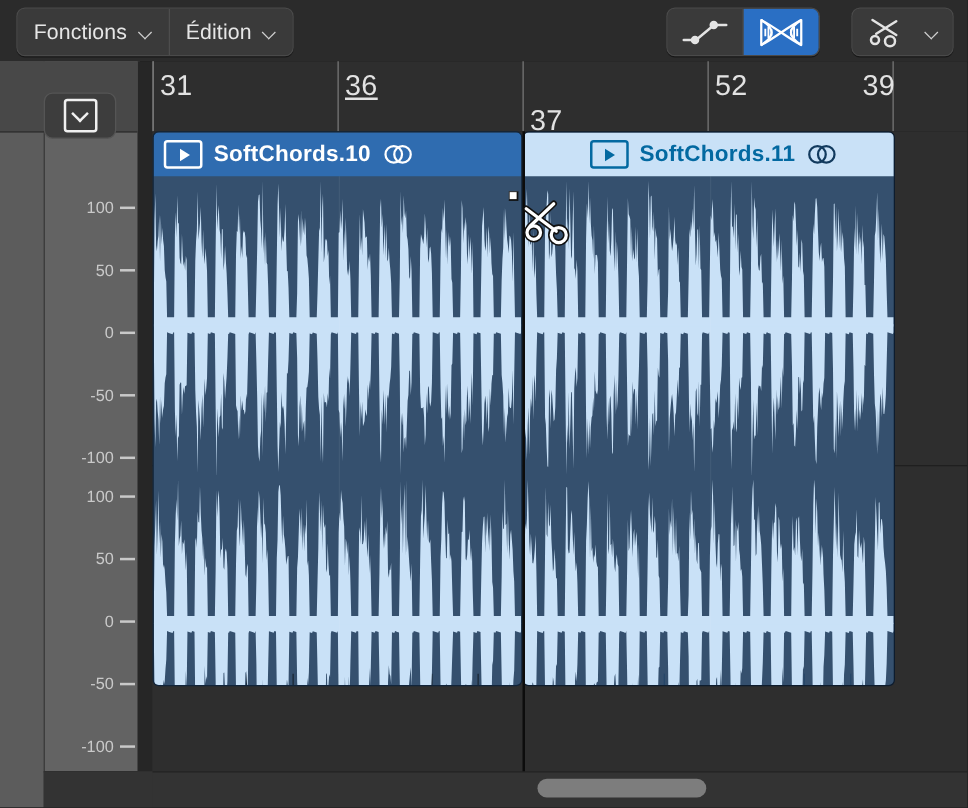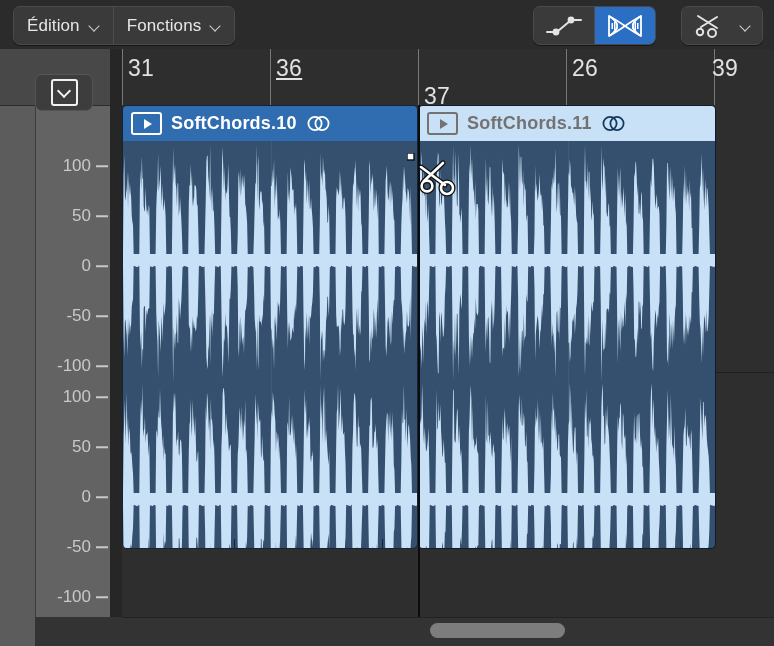--- a/index.html
+++ b/index.html
@@ -37,21 +37,21 @@
               border-bottom:1px solid #2c2c2c;}
   #disclosure-btn{position:absolute;left:35px;top:25px;width:56px;height:35px;
                   background:#3d3d3d;border:1px solid #555;border-radius:7px;
                   display:flex;align-items:center;justify-content:center;}
   #disclosure-inner{width:23px;height:23px;border:2px solid #f0f0f0;border-radius:3px;
                     display:flex;align-items:center;justify-content:center;}
   #disclosure-inner::after{content:"";width:8px;height:8px;margin-top:-3px;
       border-right:2px solid #f0f0f0;border-bottom:2px solid #f0f0f0;transform:rotate(45deg);}
   #gap-col{position:absolute;left:110px;top:49px;width:12px;height:568px;background:#262626;}
 
-  .scale-label{position:absolute;right:20px;color:#c9c9c9;font-size:17px;
+  .scale-label{position:absolute;right:20px;color:#c9c9c9;font-size:13px;
                text-align:right;transform:translateY(-50%);white-space:nowrap;}
   .scale-tick{position:absolute;right:3px;width:12px;height:1.5px;background:#c9c9c9;
               transform:translateY(-50%);}
 
   
   #ruler{position:absolute;left:122px;top:49px;width:652px;height:56px;
          background:#2e2e2e;border-bottom:1px solid #1b1b1b;}
   .bar-line{position:absolute;top:0;width:1px;height:56px;background:#787878;}
   .bar-num{position:absolute;top:6px;color:#e2e2e2;font-size:23px;letter-spacing:.3px;}
   #ruler-leftedge{position:absolute;left:0;top:0;width:1px;height:56px;background:#787878;}
@@ -68,21 +68,21 @@
   .region-head{position:absolute;left:0;top:0;width:100%;height:35px;
                display:flex;align-items:center;box-sizing:border-box;padding-left:8px;gap:9px;}
   #region-0 .region-head{background:#2f6cb0;}
   #region-1 .region-head{background:#c9e1f7;}
   .play-badge{width:27px;height:19px;border:2px solid currentColor;border-radius:3px;
               display:flex;align-items:center;justify-content:center;flex:none;}
   .play-badge::after{content:"";width:0;height:0;margin-left:2px;
       border-left:8px solid currentColor;border-top:5px solid transparent;
       border-bottom:5px solid transparent;}
   #region-0 .region-head,#region-0 .play-badge{color:#ffffff;}
-  #region-1 .region-head,#region-1 .play-badge{color:#737373;}
+  #region-1 .region-head,#region-1 .play-badge{color:#0369a1;justify-content:center;}
   .region-name{font-size:18px;font-weight:bold;letter-spacing:.2px;white-space:nowrap;}
   .stereo-ico{flex:none;}
   .beat-tick{position:absolute;bottom:0;width:1px;height:9px;background:rgba(0,0,0,.55);}
   #region-1 .beat-tick{background:rgba(20,60,100,.45);}
   .wave-body{position:absolute;left:0;top:35px;width:100%;height:477px;}
   .chan{position:absolute;left:0;width:100%;height:50%;}
   .chan.top{top:0;} .chan.bot{top:50%;}
   .zeroline{position:absolute;left:0;width:100%;height:1.5px;top:50%;
             background:rgba(200,225,247,.55);transform:translateY(-50%);}
   .wave-canvas{position:absolute;left:0;top:0;width:100%;height:100%;display:block;}
@@ -102,25 +102,25 @@
 </style>
 </head>
 <body>
 
 <div id="app">
 
   <div id="toolbar">
 
     <div class="seg-group" id="menu-group">
       <div class="seg-btn">
+        <span>Fonctions</span>
+        <span class="chev"></span>
+      </div>
+      <div class="seg-btn">
         <span>Édition</span>
-        <span class="chev"></span>
-      </div>
-      <div class="seg-btn">
-        <span>Fonctions</span>
         <span class="chev"></span>
       </div>
     </div>
 
     <div class="seg-group" id="tool-group">
       <div class="seg-btn icon-only">
         <svg class="tool-svg" width="38" height="24" viewBox="0 0 38 24">
           <line x1="2" y1="18" x2="10" y2="18" stroke="#e3e3e3" stroke-width="2" stroke-linecap="round"></line>
           <line x1="13" y1="17" x2="25" y2="7" stroke="#e3e3e3" stroke-width="2" stroke-linecap="round"></line>
           <line x1="29" y1="6" x2="36" y2="6" stroke="#e3e3e3" stroke-width="2" stroke-linecap="round"></line>
@@ -192,23 +192,23 @@
 
   <div id="ruler">
     <div id="ruler-leftedge"></div>
   <div class="bar-line" style="left: 0px;"></div>
       <div class="bar-num" style="left: 6px;">31</div>
       <div class="bar-line" style="left: 148px;"></div>
       <div class="bar-num" style="left: 154px; text-decoration: underline;">36</div>
       <div class="bar-line" style="left: 296px;"></div>
       <div class="bar-num" style="left: 302px; margin-top: 28px;">37</div>
       <div class="bar-line" style="left: 444px;"></div>
-      <div class="bar-num" style="left: 450px;">26</div>
+      <div class="bar-num" style="left: 450px;">52</div>
       <div class="bar-line" style="left: 592px;"></div>
-      <div class="bar-num" style="left: 590px; text-align: right;">39</div>
+      <div class="bar-num" style="left: 568px; text-align: right;">39</div>
     </div>
 
   <div id="track-area">
     <div id="track-sep"></div>
   <div class="region" id="region-0" style="left: 0px; width: 296px;">
         <div class="region-head">
           <span class="play-badge"></span>
           <span class="region-name">SoftChords.10</span>
           <svg width="25" height="17" viewBox="0 0 25 17" class="stereo-ico">
             <circle cx="9" cy="8.5" r="6.6" fill="none" stroke="#ffffff" stroke-width="1.8"></circle>

